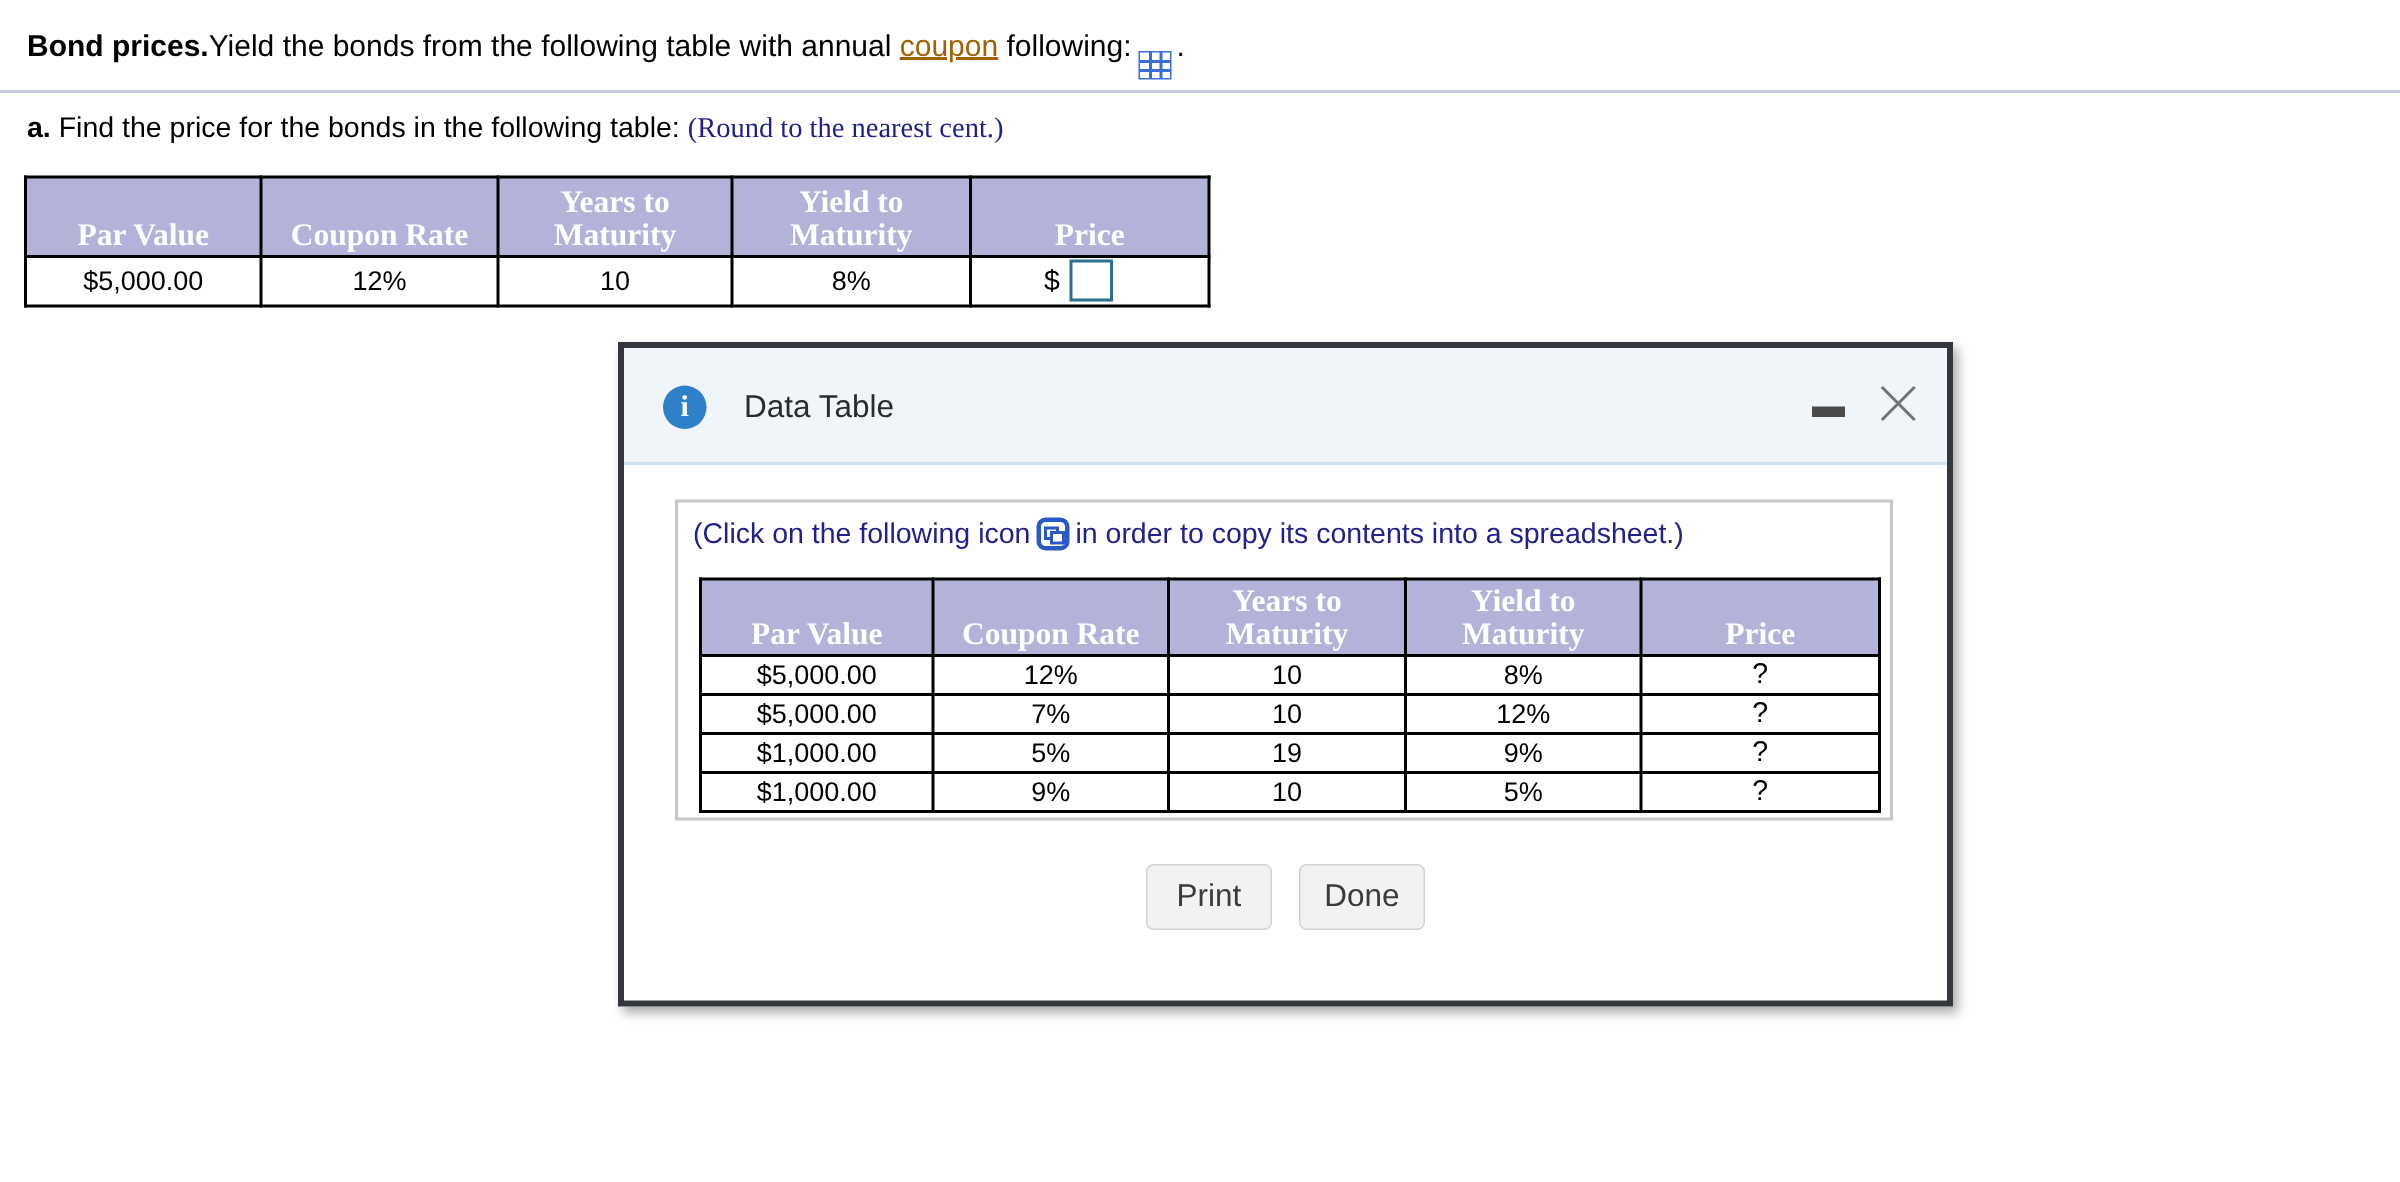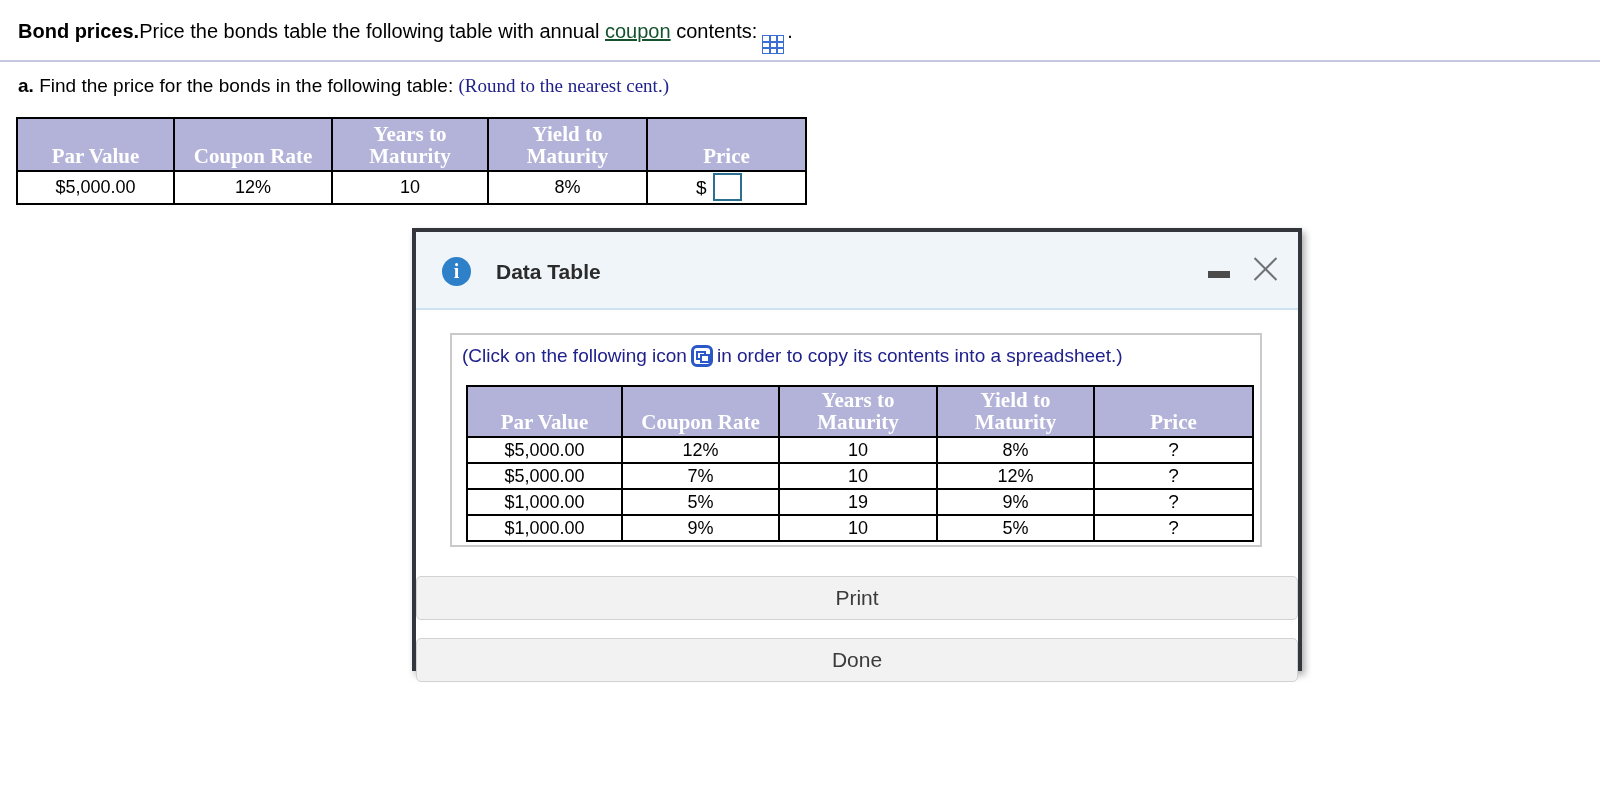--- a/index.html
+++ b/index.html
@@ -24,21 +24,21 @@
     top: 18px;
     width: 1560px;
     font-size: 20px;
     line-height: 26px;
     white-space: nowrap;
   }
   #question-header .q-title {
     font-weight: bold;
   }
   .q-link {
-    color: #14532d;
+    color: #a16207;
     text-decoration: underline;
     cursor: pointer;
   }
   .grid-icon {
     display: inline-block;
     width: 22px;
     height: 19px;
     vertical-align: -3px;
     margin: 0 3px 0 5px;
     background: #3b6fd4;
@@ -177,21 +177,20 @@
     font-size: 20px;
     line-height: 29px;
     text-align: center;
   }
   #dialog-title {
     position: absolute;
     left: 80px;
     top: 28px;
     font-size: 21px;
     color: #2b2b2b;
-    font-weight: bold;
   }
   #minimize-button {
     position: absolute;
     right: 62px;
     top: 28px;
     width: 32px;
     height: 28px;
     background: transparent;
     border: 0;
     cursor: pointer;
@@ -305,40 +304,39 @@
   #dialog-table td.q-cell { font-size: 19px; }
 
   #dialog-buttons {
     position: absolute;
     left: 0;
     top: 266px;
     width: 100%;
     display: flex;
     justify-content: center;
     gap: 18px;
-    flex-direction: column;
   }
   .dlg-button {
     min-width: 84px;
     height: 44px;
     padding: 0 16px;
     font-family: "Liberation Sans", sans-serif;
     font-size: 21px;
     color: #3b3b3b;
     background: #f2f2f2;
     border: 1px solid #d2d2d2;
     border-radius: 5px;
     cursor: pointer;
   }
 </style>
 </head>
 <body>
 
 <div id="question-header">
-  <span class="q-title">Bond prices.</span><span>Price the bonds table the following table with annual </span><span class="q-link">coupon</span><span> contents:</span><span class="grid-icon"><span class="gi-inner">
+  <span class="q-title">Bond prices.</span><span>Yield the bonds from the following table with annual </span><span class="q-link">coupon</span><span> following:</span><span class="grid-icon"><span class="gi-inner">
         <i></i>
         <i></i>
         <i></i>
         <i></i>
         <i></i>
         <i></i>
         <i></i>
         <i></i>
         <i></i>
       </span></span><span>.</span>

